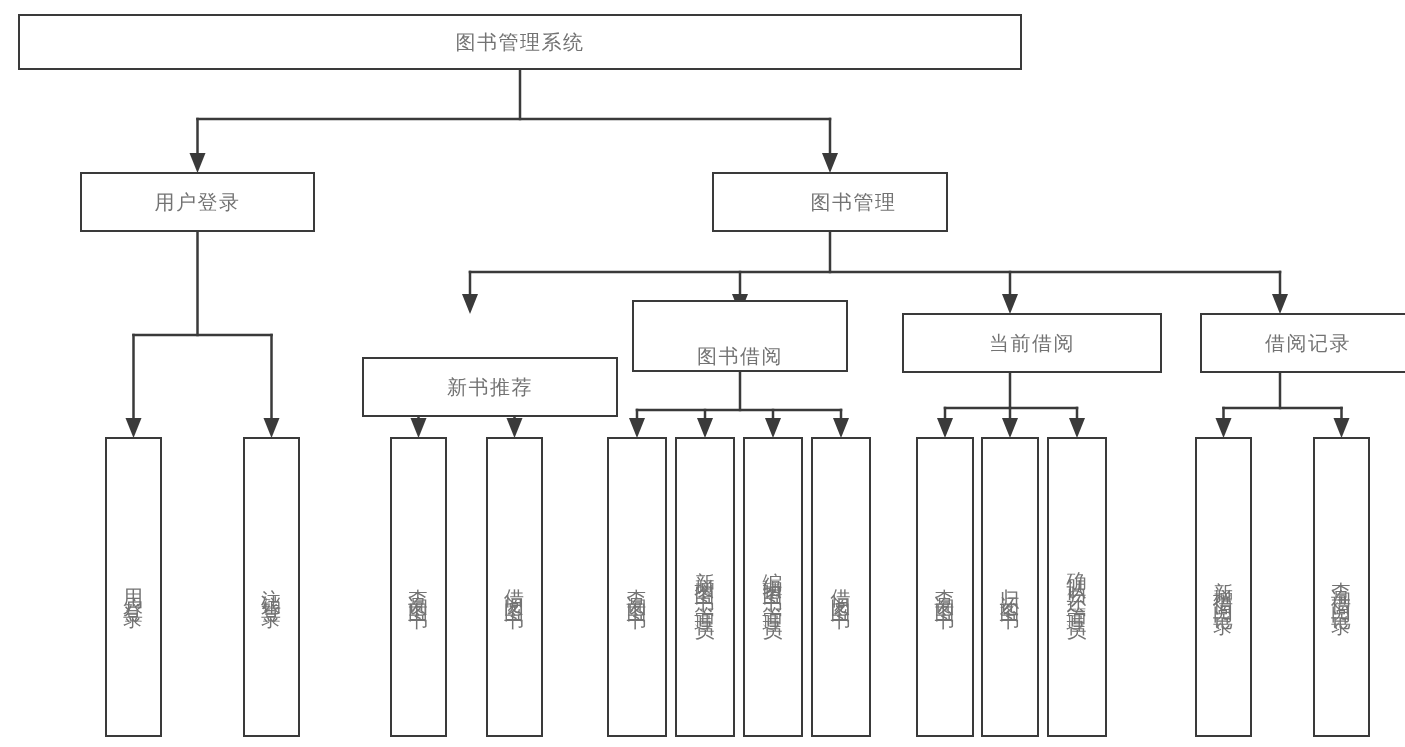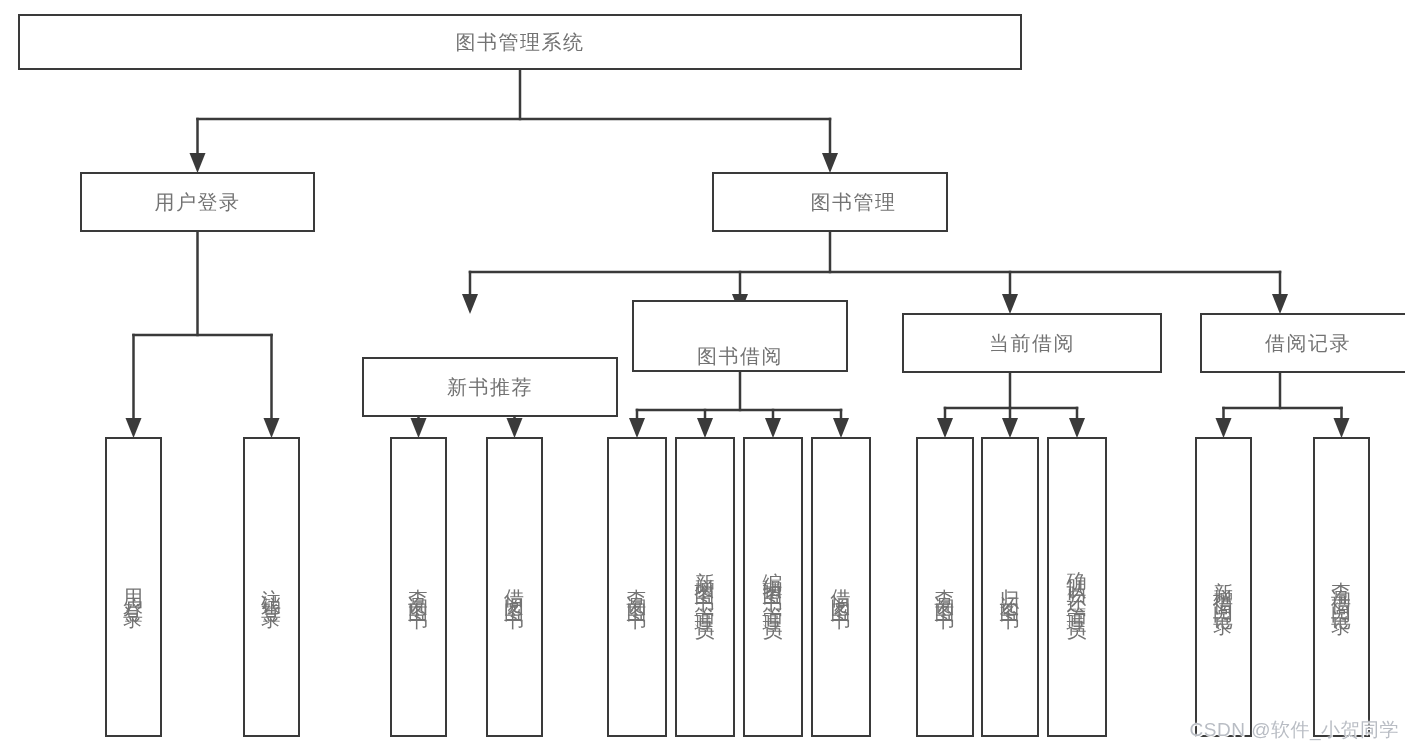--- a/index.html
+++ b/index.html
@@ -156,14 +156,13 @@
       <div class="node vertical" style="left: 1047px; top: 437px; width: 60px; height: 300px;">
         <span class="node-label">确认归还（管理员）</span>
       </div>
       <div class="node vertical" style="left: 1195px; top: 437px; width: 57px; height: 300px;">
         <span class="node-label">新增借阅记录</span>
       </div>
       <div class="node vertical" style="left: 1313px; top: 437px; width: 57px; height: 300px;">
         <span class="node-label">查询借阅记录</span>
       </div>
     </div>
-  <div id="watermark">CSDN @软件_小贺同学</div>
 </div>
 
 </body></html>

